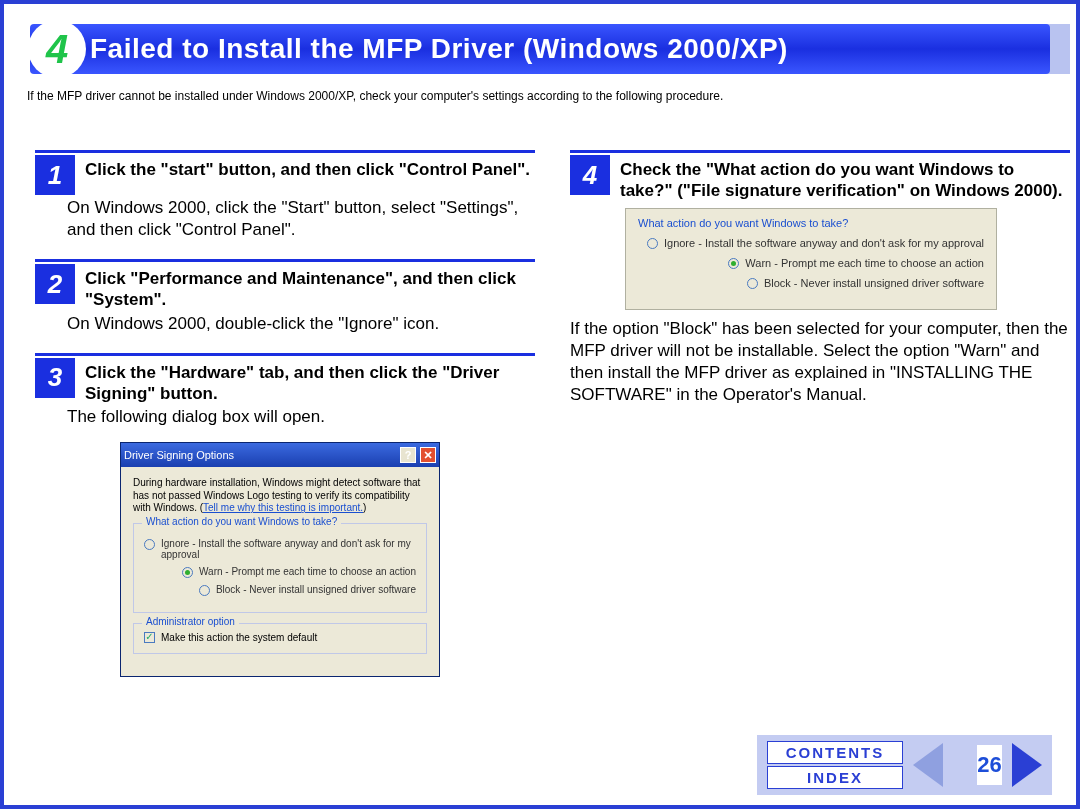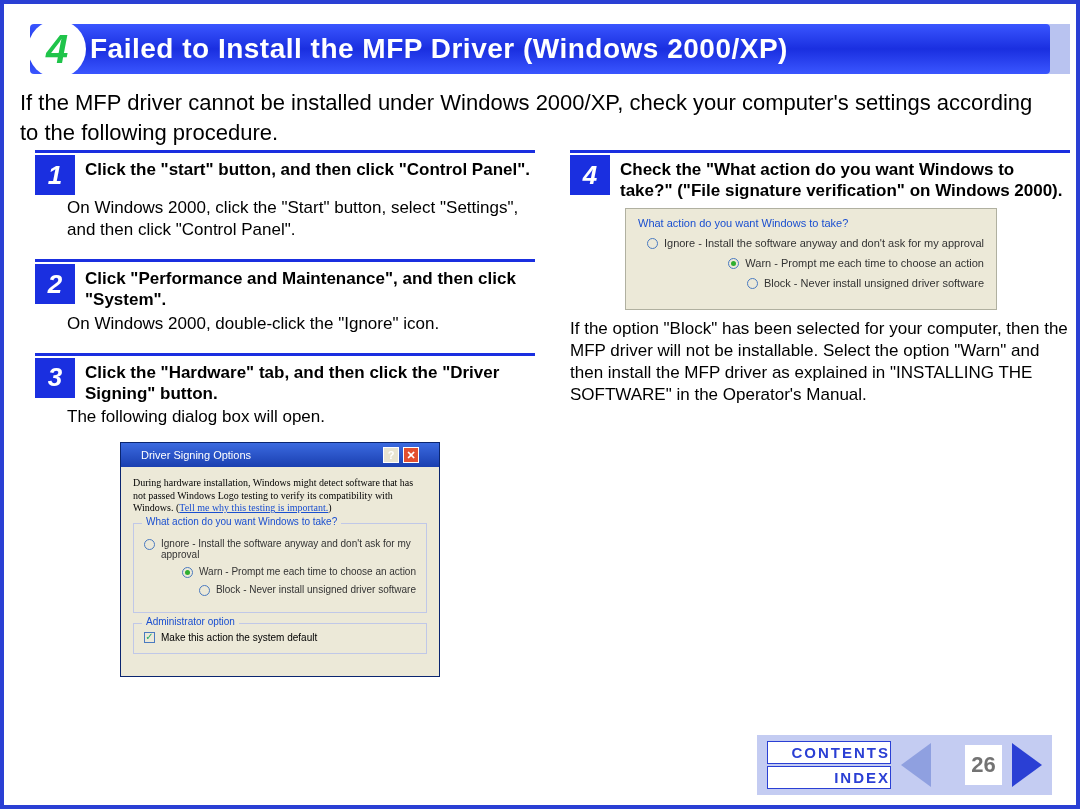--- a/index.html
+++ b/index.html
@@ -22,21 +22,21 @@
 
   .corner-tab {
     position:absolute; top:24px; right:10px; width:24px; height:50px;
     background:#b9c3f0;
   }
   .corner-tab::after{
     content:""; position:absolute; left:100%; top:0; border-top:25px solid transparent;
     border-bottom:25px solid transparent; border-left:0;
   }
 
-  .intro { position:absolute; top:88px; left:20px; right:35px; font-size:22px; line-height:1.35; }
+  .intro { position:absolute; top:88px; left:27px; right:35px; font-size:12px; line-height:1.35; }
 
   .col { position:absolute; top:150px; width:500px; }
   .col-left { left:35px; }
   .col-right { left:570px; }
 
   .step { margin-bottom: 18px; }
   .step-head { display:flex; border-top: 3px solid #1a2fe0; padding-top:2px;}
   .step-num {
     min-width: 40px; height:40px; background:#1a2fe0; color:#fff;
     display:flex; align-items:center; justify-content:center;
@@ -45,27 +45,27 @@
   .step-title { font-weight:bold; font-size:17px; line-height:1.25; padding-top:4px; flex:1;}
   .step-body { margin-left:32px; font-size:17px; line-height:1.3; margin-top:2px;}
 
   
   .dso {
     margin-left:85px; margin-top:14px; width: 320px; border:1px solid #0a2570;
     font-size: 11px; background:#ece9d8;
   }
   .dso-title {
     background: linear-gradient(to bottom,#3b6ae0,#1a3fb0);
-    color:#fff; padding:4px 20px; display:flex; align-items:center; justify-content:space-between;
+    color:#fff; padding:4px 3px; display:flex; align-items:center; justify-content:space-between;
   }
   .dso-title-btns { display:flex; gap:4px;}
   .dso-btn { width:16px; height:16px; background:#e8e4d0; border:1px solid #fff; display:flex; align-items:center; justify-content:center; font-size:11px; font-weight:bold;}
   .dso-btn.close { background:#e35030; color:#fff;}
   .dso-body { padding:10px 12px 12px 12px; }
-  .dso-intro { font-size:10px; line-height:1.25; margin-bottom:8px;font-family:Liberation Serif, serif;}
+  .dso-intro { font-size:10px; line-height:1.25; margin-bottom:8px;}
   .dso-link { color:#1a4fd0; text-decoration: underline; cursor: default;}
   .fieldset { border:1px solid #c0c8e8; padding:8px 10px 10px 10px; margin-bottom:10px; position:relative;}
   .fieldset .legend { position:absolute; top:-8px; left:8px; background:#ece9d8; padding:0 4px; color:#1a4fd0; font-size:10px;}
   .radio-row { display:flex; align-items:flex-start; gap:6px; margin:6px 0; font-size:10px; color:#333;justify-content:flex-end;}
   .radio { width:11px; height:11px; border:1px solid #4a7ac0; border-radius:50%; display:inline-flex; align-items:center; justify-content:center; flex-shrink:0; margin-top:1px;}
   .radio.sel::after { content:""; width:5px; height:5px; background:#2fae2f; border-radius:50%;}
   .check-row { display:flex; align-items:center; gap:6px; font-size:10px;}
   .check { width:11px; height:11px; border:1px solid #4a7ac0; display:flex; align-items:center; justify-content:center; color:#2a6; font-size:10px; line-height:1;}
   .dso-buttons { text-align:right; margin-top:8px;}
   .winbtn { font-size:11px; padding:2px 16px; background:#efece0; border:1px solid #888; margin-left:6px;}
@@ -77,26 +77,26 @@
 
   .after-text { font-size:17px; line-height:1.3; margin-top:8px; margin-left:0;}
 
   .footer {
     position:absolute; bottom:14px; right:28px; width:295px; height:60px;
     background:#c4ccf2; display:flex; align-items:center; padding:0 10px; gap:10px;
   }
   .nav-links { display:flex; flex-direction:column; gap:2px; }
   .nav-btn {
     background:#fff; border:1px solid #2a3fd4; color:#2a3fd4; font-weight:bold;
-    font-size:15px; letter-spacing:2px; width:124px; text-align:right; padding:2px 0;
+    font-size:15px; letter-spacing:2px; width:136px; text-align:center; padding:2px 0;
   }
   .arrow { width:0; height:0; }
   .arrow.left { border-top:22px solid transparent; border-bottom:22px solid transparent; border-right:30px solid #8fa0e0;}
   .arrow.right{ border-top:22px solid transparent; border-bottom:22px solid transparent; border-left:30px solid #2a3fd4;}
-  .page-no { background:#fff; font-size:22px; font-weight:bold; color:#737373; width:42px; height:40px; display:flex; align-items:center; justify-content:center;margin-left:24px;}
+  .page-no { background:#fff; font-size:22px; font-weight:bold; color:#1d4ed8; width:42px; height:40px; display:flex; align-items:center; justify-content:center;margin-left:24px;}
 </style>
 </head>
 <body>
 
 <div class="frame"></div>
 
 <div class="corner-tab"></div>
 
 <div class="title-bar">
   <div class="title-num">4</div>

